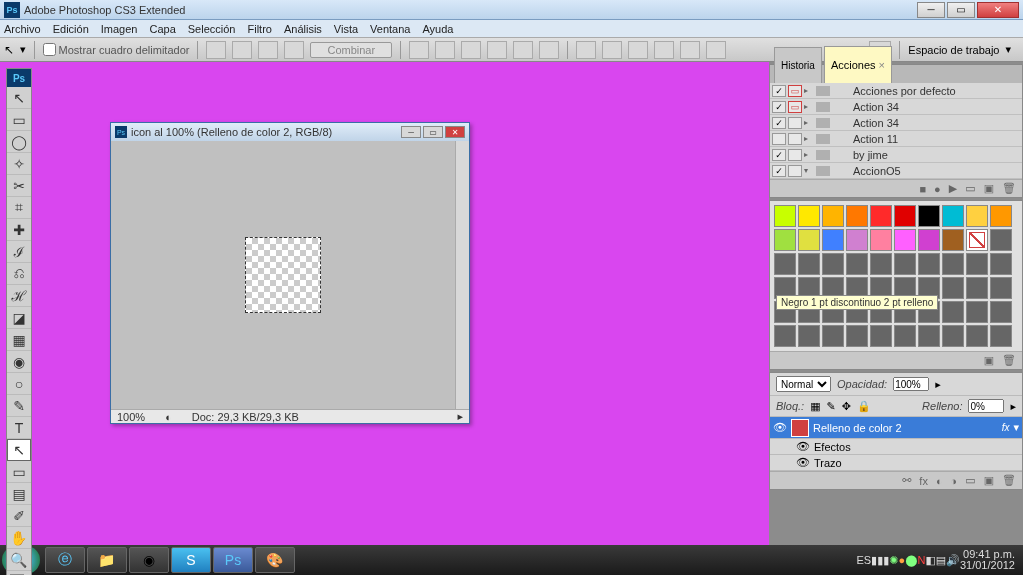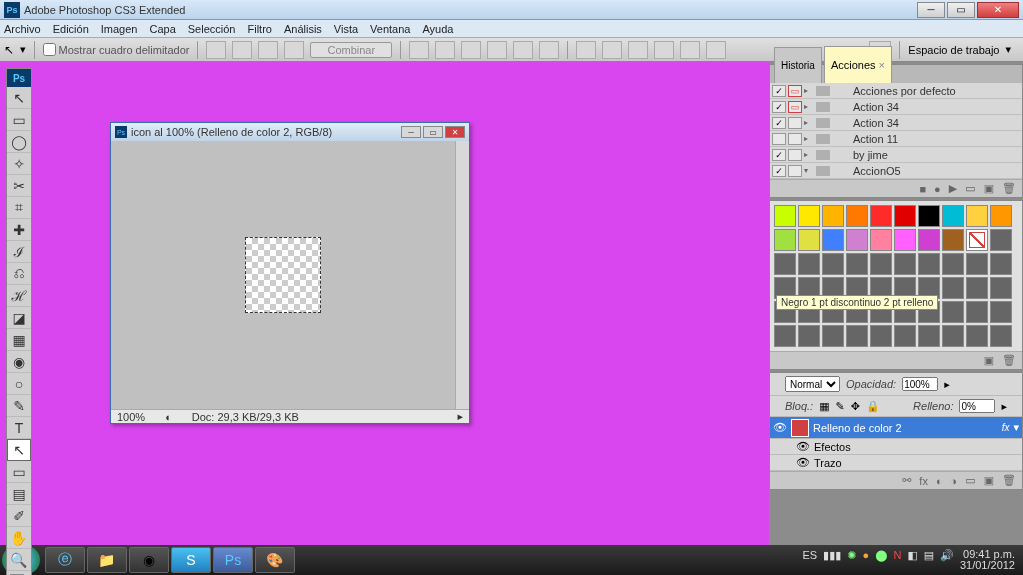--- a/index.html
+++ b/index.html
@@ -63,36 +63,36 @@
 .act-row .lbl { color: #333; margin-left: 21px; }
 .pfoot { height: 18px; background: #c8c8c8; border-top: 1px solid #aaa; display: flex; justify-content: flex-end; align-items: center; gap: 8px; padding: 0 6px; font-size: 10px; color: #666; }
 
 .sw-grid { display: grid; grid-template-columns: repeat(10, 22px); grid-auto-rows: 22px; gap: 2px; padding: 4px; background: #e0e0e0; max-height: 160px; overflow: hidden; position: relative; }
 .sw { border: 1px solid #888; }
 .sw.none { background: #fff; position: relative; }
 .sw.none::after { content: ""; position: absolute; inset: 2px; border: 1px solid #d04040; transform: rotate(0); background: linear-gradient(to top right, transparent 45%, #d04040 45%, #d04040 55%, transparent 55%); }
 .sw.dark { background: #666; }
 .tooltip { position: absolute; background: #ffffd0; border: 1px solid #888; padding: 1px 4px; font-size: 10px; color: #333; z-index: 10; }
 
-.layer-ctrl { padding: 3px 15px; display: flex; align-items: center; gap: 6px; border-bottom: 1px solid #bbb; }
+.layer-ctrl { padding: 3px 6px; display: flex; align-items: center; gap: 6px; border-bottom: 1px solid #bbb; }
 .layer-ctrl select { font-size: 10px; height: 16px; }
 .layer-ctrl input { width: 36px; font-size: 10px; height: 14px; }
 .layer-ctrl .lbl { color: #444; font-style: italic; }
 .layer-row { display: flex; align-items: center; height: 22px; padding: 0 3px; gap: 4px; border-bottom: 1px solid #bbb; }
 .layer-row.sel { background: #3a7cd8; color: #fff; }
 .layer-row .eye { width: 14px; font-size: 11px; }
 .layer-row .thumb { width: 18px; height: 18px; background: #d04040; border: 1px solid #fff; }
 .layer-row.sub { padding-left: 26px; height: 16px; font-size: 10px; }
 .layer-row .fx { margin-left: auto; font-style: italic; font-size: 10px; }
 
 .taskbar { position: absolute; bottom: 0; left: 0; right: 0; height: 30px; background: linear-gradient(#3a3a3a, #1a1a1a); display: flex; align-items: center; padding: 0 2px; }
 .start { width: 38px; height: 28px; background: radial-gradient(circle,#4cc0ff 20%,#1a6a1a 100%); border-radius: 14px; margin-right: 4px; display: flex; align-items: center; justify-content: center; color: #fff; font-size: 14px; }
 .tb-btn { width: 40px; height: 26px; background: linear-gradient(#555,#333); border: 1px solid #666; margin: 0 1px; border-radius: 2px; display: flex; align-items: center; justify-content: center; font-size: 14px; }
 .tb-btn.act { background: linear-gradient(#6a8ad0,#3a5a9a); }
-.systray { margin-left: auto; display: flex; gap: 6px; color: #ddd; font-size: 10px; padding-right: 6px; }
+.systray { margin-left: auto; display: flex; align-items: center; gap: 0; color: #ddd; font-size: 10px; padding-right: 6px; }
 .systray .ic { font-size: 11px; }
 .systray .clock { text-align: right; line-height: 11px; }
 </style>
 </head>
 <body>
 
 <div class="titlebar">
   <div class="ps-badge">Ps</div>
   <div class="title">Adobe Photoshop CS3 Extended</div>
   <div class="win-controls">

